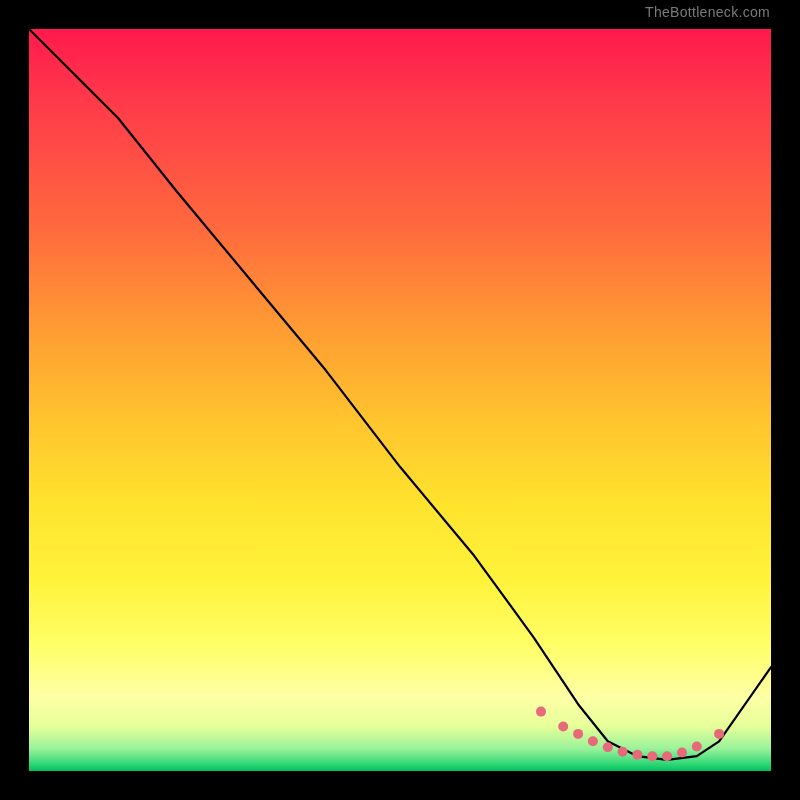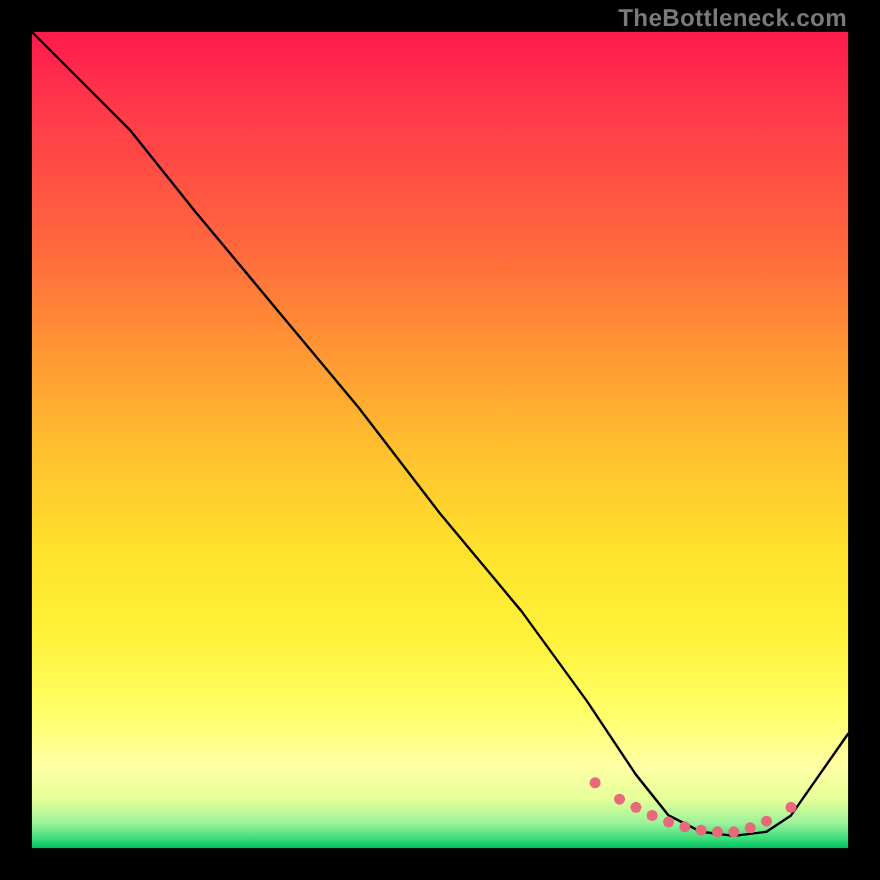--- a/index.html
+++ b/index.html
@@ -39,22 +39,22 @@
       #99f29a 97%,
       #33d977 99%,
       #00c060 100%
     );
   }
   .watermark {
     position: absolute;
     top: 4px;
     right: 30px;
     color: #7a7a7a;
-    font-size: 22px;
-    font-weight: 700;
+    font-size: 14px;
+    font-weight: 400;
     letter-spacing: 0.3px;
     user-select: none;
   }
   svg.curve {
     position: absolute;
     left: 0;
     top: 0;
     width: 742px;
     height: 742px;
     overflow: visible;

